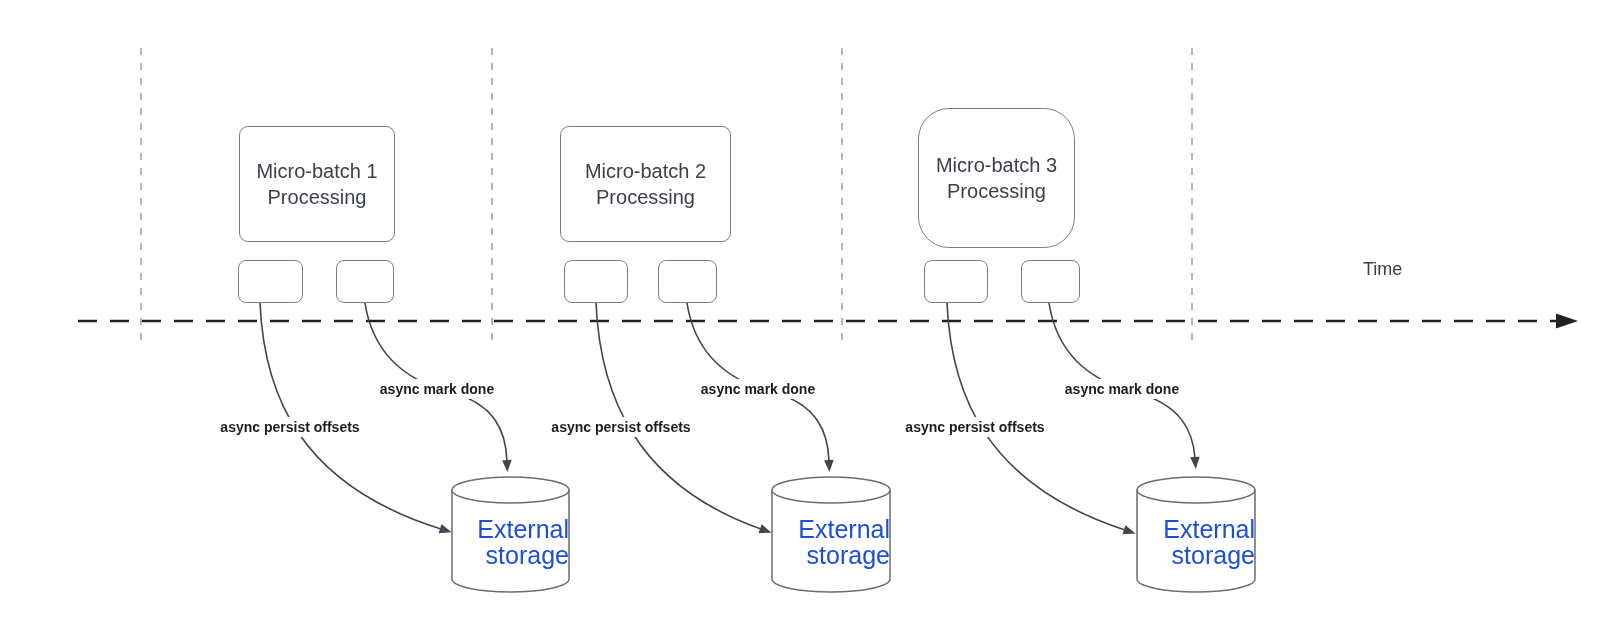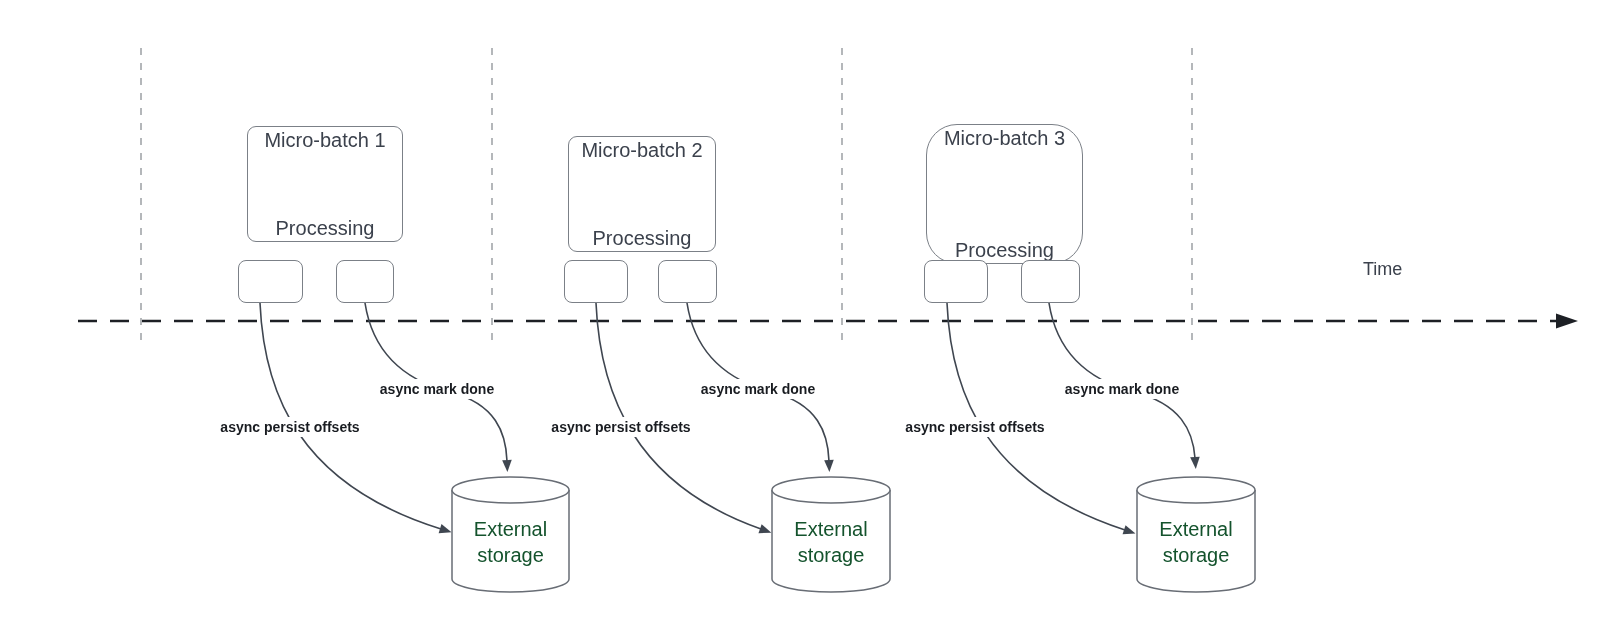--- a/index.html
+++ b/index.html
@@ -14,39 +14,38 @@
   .layer { position: absolute; left: 0; top: 0; }
   .pbox {
     position: absolute;
     box-sizing: border-box;
     border: 1.5px solid #7b8087;
     border-radius: 9px;
     background: #ffffff;
     display: flex;
     flex-direction: column;
     align-items: center;
-    justify-content: space-between;
+    justify-content: center;
     text-align: center;
     color: #3b414c;
     font-size: 20px;
     line-height: 26px;
-    margin-left: 8px;
   }
   .sbox {
     position: absolute;
     box-sizing: border-box;
     border: 1.5px solid #7b8087;
     border-radius: 8px;
     background: #ffffff;
   }
   .cyltext {
     position: absolute;
-    text-align: center;
-    color: #14532d;
-    font-size: 20px;
+    text-align: right;
+    color: #1d4ed8;
+    font-size: 25px;
     line-height: 26px;
   }
   .alabel {
     position: absolute;
     transform: translateX(-50%);
     background: #ffffff;
     color: #191c21;
     font-weight: bold;
     font-size: 14px;
     line-height: 20px;
@@ -110,34 +109,34 @@
   </div>
   <div class="sbox" style="left:238px; top:260px; width:65px; height:43px;"></div>
   <div class="sbox" style="left:336px; top:260px; width:58px; height:43px;"></div>
   <div class="alabel" style="left:437px; top:379px;">async mark done</div>
   <div class="alabel" style="left:290px; top:417px;">async persist offsets</div>
   <div class="cyltext" style="left:452px; top:516px; width:117px;">
     <div>External</div>
     <div>storage</div>
   </div>
 
-  <div class="pbox" style="left:560px; top:136px; width:148px; height:116px;">
+  <div class="pbox" style="left:560px; top:126px; width:171px; height:116px;">
     <span>Micro-batch 2</span>
     <span>Processing</span>
   </div>
   <div class="sbox" style="left:564px; top:260px; width:64px; height:43px;"></div>
   <div class="sbox" style="left:658px; top:260px; width:59px; height:43px;"></div>
   <div class="alabel" style="left:758px; top:379px;">async mark done</div>
   <div class="alabel" style="left:621px; top:417px;">async persist offsets</div>
   <div class="cyltext" style="left:772px; top:516px; width:118px;">
     <div>External</div>
     <div>storage</div>
   </div>
 
-  <div class="pbox" style="left:918px; top:124px; width:157px; height:140px;border-radius:31px;">
+  <div class="pbox" style="left:918px; top:108px; width:157px; height:140px;border-radius:31px;">
     <span>Micro-batch 3</span>
     <span>Processing</span>
   </div>
   <div class="sbox" style="left:924px; top:260px; width:64px; height:43px;"></div>
   <div class="sbox" style="left:1021px; top:260px; width:59px; height:43px;"></div>
   <div class="alabel" style="left:1122px; top:379px;">async mark done</div>
   <div class="alabel" style="left:975px; top:417px;">async persist offsets</div>
   <div class="cyltext" style="left:1137px; top:516px; width:118px;">
     <div>External</div>
     <div>storage</div>

